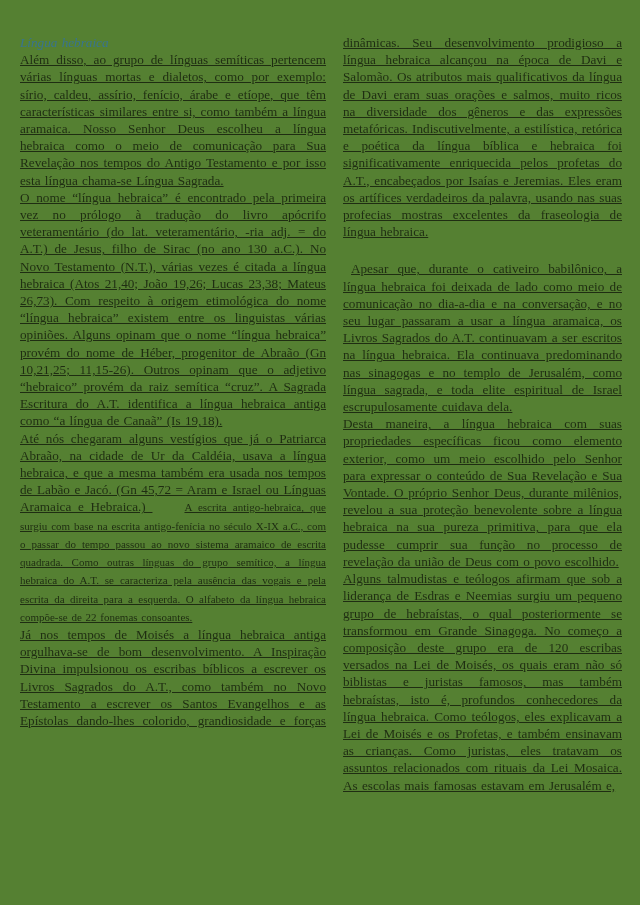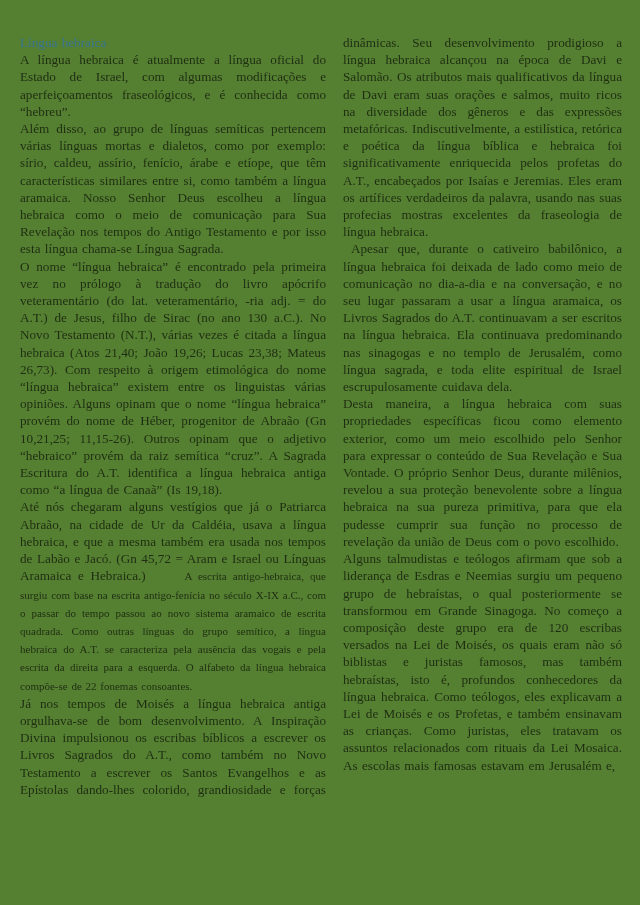--- a/index.html
+++ b/index.html
@@ -23,46 +23,47 @@
     color: #1f2d12;
   }
   .col {
     text-align: justify;
     font-size: 13.2px;
     line-height: 17.2px;
     word-spacing: 1px;
   }
   .col-left  { width: 306px; flex: 0 0 306px; }
   .col-right { flex: 1; }
-  p { margin: 0; }
+  p { margin: 0; text-decoration: underline; }
   .heading-link {
     color: #38748f;
     cursor: pointer;
     text-decoration: none;
     display: inline-block;
+    font-style: italic;
   }
   .small-inline {
     font-size: 11px;
     margin-left: 32px;
   }
   .justify-last {
     text-align-last: justify;
   }
   .indent-first {
     text-indent: 8px;
+    margin-top: 20px;
   }
 </style>
 </head>
 <body>
 
 <div class="page">
 
   <div class="col col-left">
     <a class="heading-link">Língua hebraica</a>
-    <p>A língua hebraica é atualmente a língua oficial do Estado de Israel, com algumas modificações e aperfeiçoamentos fraseológicos, e é conhecida como “hebreu”.</p>
     <p>Além disso, ao grupo de línguas semíticas pertencem várias línguas mortas e dialetos, como por exemplo: sírio, caldeu, assírio, fenício, árabe e etíope, que têm características similares entre si, como também a língua aramaica. Nosso Senhor Deus escolheu a língua hebraica como o meio de comunicação para Sua Revelação nos tempos do Antigo Testamento e por isso esta língua chama-se Língua Sagrada.</p>
     <p>O nome “língua hebraica” é encontrado pela primeira vez no prólogo à tradução do livro apócrifo veteramentário (do lat. veteramentário, -ria adj. = do A.T.) de Jesus, filho de Sirac (no ano 130 a.C.). No Novo Testamento (N.T.), várias vezes é citada a língua hebraica (Atos 21,40; João 19,26; Lucas 23,38; Mateus 26,73). Com respeito à origem etimológica do nome “língua hebraica” existem entre os linguistas várias opiniões. Alguns opinam que o nome “língua hebraica” provém do nome de Héber, progenitor de Abraão (Gn 10,21,25; 11,15-26). Outros opinam que o adjetivo “hebraico” provém da raiz semítica “cruz”. A Sagrada Escritura do A.T. identifica a língua hebraica antiga como “a língua de Canaã” (Is 19,18).</p>
     <p>
       <span>Até nós chegaram alguns vestígios que já o Patriarca Abraão, na cidade de Ur da Caldéia, usava a língua hebraica, e que a mesma também era usada nos tempos de Labão e Jacó. (Gn 45,72 = Aram e Israel ou Línguas Aramaica e Hebraica.) </span>
       <span class="small-inline">A escrita antigo-hebraica, que surgiu com base na escrita antigo-fenícia no século X-IX a.C., com o passar do tempo passou ao novo sistema aramaico de escrita quadrada. Como outras línguas do grupo semítico, a língua hebraica do A.T. se caracteriza pela ausência das vogais e pela escrita da direita para a esquerda. O alfabeto da língua hebraica compõe-se de 22 fonemas consoantes.</span>
     </p>
     <p class="justify-last">Já nos tempos de Moisés a língua hebraica antiga orgulhava-se de bom desenvolvimento. A Inspiração Divina impulsionou os escribas bíblicos a escrever os Livros Sagrados do A.T., como também no Novo Testamento a escrever os Santos Evangelhos e as Epístolas dando-lhes colorido, grandiosidade e forças</p>
   </div>
 
   <div class="col col-right">

